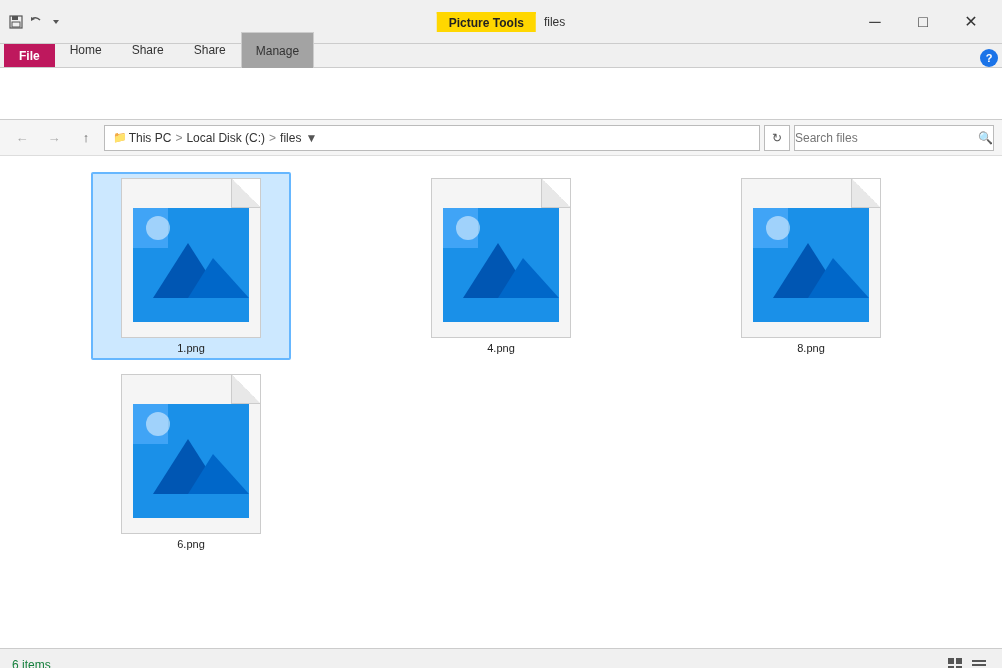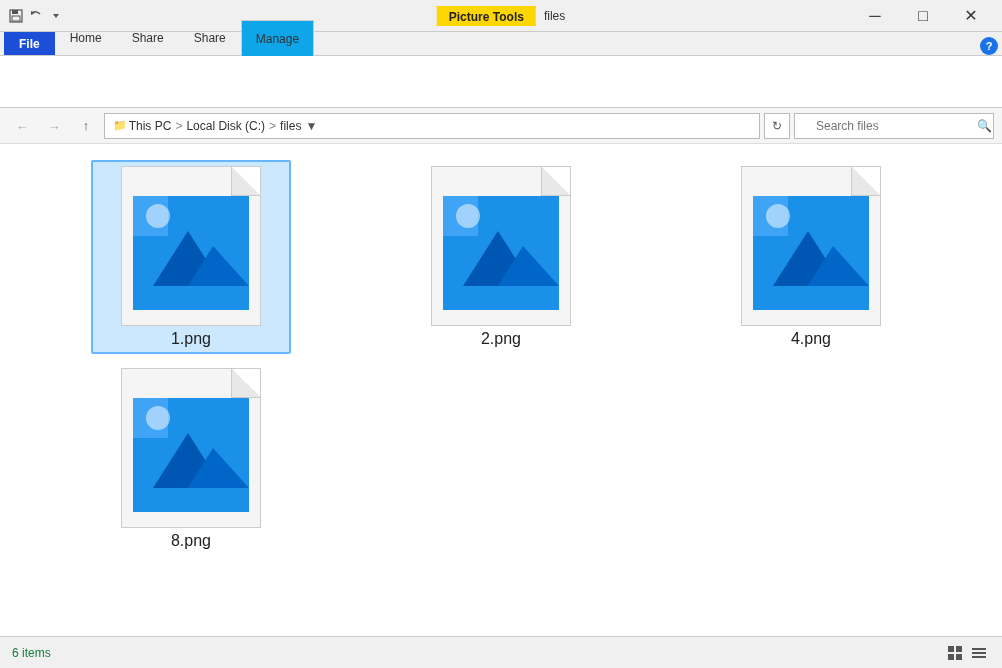--- a/index.html
+++ b/index.html
@@ -2,21 +2,21 @@
 <html><head>
   <meta charset="utf-8">
   <style>
     * { margin: 0; padding: 0; box-sizing: border-box; }
     body { font-family: 'Segoe UI', Arial, sans-serif; font-size: 12px; background: #fff; width: 1002px; height: 668px; overflow: hidden; user-select: none; }
 
     
     .title-bar {
       display: flex;
       align-items: center;
-      height: 32px;
+      height: 44px;
       background: #f0f0f0;
       border-bottom: 1px solid #ccc;
       padding: 0 8px;
       position: relative;
     }
     .title-bar-left {
       display: flex;
       align-items: center;
       gap: 4px;
     }
@@ -70,28 +70,28 @@
       font-size: 12px;
       cursor: pointer;
       color: #333;
       background: #f0f0f0;
       border: 1px solid transparent;
       border-bottom: none;
       height: 36px;
       display: flex; align-items: center;
     }
     .ribbon-tab.active {
-      background: #0ea5e9;
+      background: #a3a3a3;
       border-color: #ccc;
       border-bottom: none;
       position: relative;
       bottom: -1px;
     }
     .ribbon-tab.file {
-      background: #1d4ed8;
+      background: #be185d;
       color: #fff;
       font-weight: bold;
       padding: 6px 14px;
       height: 24px;
     }
     .ribbon-content {
       background: #fff;
       height: 52px;
       border-bottom: 1px solid #ccc;
       display: flex;
@@ -144,21 +144,21 @@
       border: 1px solid #bbb;
       background: #fff;
     }
     .search-box {
       width: 200px;
       height: 26px;
       border: 1px solid #bbb;
       background: #fff;
       display: flex;
       align-items: center;
-      padding: 0 21px;
+      padding: 0 0;
       gap: 6px;
     }
     .search-input {
       border: none;
       outline: none;
       font-size: 12px;
       color: #999;
       background: transparent;
       flex: 1;
     }
@@ -241,21 +241,21 @@
       display: flex;
       align-items: center;
       justify-content: center;
     }
     
     .img-icon-svg {
       width: 100%;
       height: 100%;
     }
     .file-name {
-      font-size: 16px;
+      font-size: 11px;
       color: #222;
       margin-top: 4px;
       text-align: center;
     }
 
     
     .status-bar {
       height: 32px;
       background: #f0f0f0;
       border-top: 1px solid #ccc;
@@ -367,35 +367,20 @@
             <polygon points="20,90 55,35 90,90" fill="#0056b3"></polygon>
             <polygon points="55,90 80,50 116,90" fill="#0067c9"></polygon>
             <rect x="0" y="0" width="35" height="40" fill="#5ab3ff" opacity="0.6"></rect>
             <circle cx="25" cy="20" r="12" fill="#ffffff" opacity="0.5"></circle>
           </svg>
         </div>
       </div>
       <span class="file-name">1.png</span>
     </div>
 
-    <div class="file-item">
-      <div class="file-icon">
-        <div class="doc-page"></div>
-        <div class="img-icon-container">
-          <svg class="img-icon-svg" viewBox="0 0 116 114" xmlns="http://www.w3.org/2000/svg">
-            <rect x="0" y="0" width="116" height="114" fill="#1a90e8"></rect>
-            <polygon points="20,90 55,35 90,90" fill="#0056b3"></polygon>
-            <polygon points="55,90 80,50 116,90" fill="#0067c9"></polygon>
-            <rect x="0" y="0" width="35" height="40" fill="#5ab3ff" opacity="0.6"></rect>
-            <circle cx="25" cy="20" r="12" fill="#ffffff" opacity="0.5"></circle>
-          </svg>
-        </div>
-      </div>
-      <span class="file-name">2.png</span>
-    </div>
 
 
     <div class="file-item">
       <div class="file-icon">
         <div class="doc-page"></div>
         <div class="img-icon-container">
           <svg class="img-icon-svg" viewBox="0 0 116 114" xmlns="http://www.w3.org/2000/svg">
             <rect x="0" y="0" width="116" height="114" fill="#1a90e8"></rect>
             <polygon points="20,90 55,35 90,90" fill="#0056b3"></polygon>
             <polygon points="55,90 80,50 116,90" fill="#0067c9"></polygon>
@@ -416,20 +401,35 @@
             <polygon points="20,90 55,35 90,90" fill="#0056b3"></polygon>
             <polygon points="55,90 80,50 116,90" fill="#0067c9"></polygon>
             <rect x="0" y="0" width="35" height="40" fill="#5ab3ff" opacity="0.6"></rect>
             <circle cx="25" cy="20" r="12" fill="#ffffff" opacity="0.5"></circle>
           </svg>
         </div>
       </div>
       <span class="file-name">8.png</span>
     </div>
 
+    <div class="file-item">
+      <div class="file-icon">
+        <div class="doc-page"></div>
+        <div class="img-icon-container">
+          <svg class="img-icon-svg" viewBox="0 0 116 114" xmlns="http://www.w3.org/2000/svg">
+            <rect x="0" y="0" width="116" height="114" fill="#1a90e8"></rect>
+            <polygon points="20,90 55,35 90,90" fill="#0056b3"></polygon>
+            <polygon points="55,90 80,50 116,90" fill="#0067c9"></polygon>
+            <rect x="0" y="0" width="35" height="40" fill="#5ab3ff" opacity="0.6"></rect>
+            <circle cx="25" cy="20" r="12" fill="#ffffff" opacity="0.5"></circle>
+          </svg>
+        </div>
+      </div>
+      <span class="file-name">6.png</span>
+    </div>
 
   </div>
 </div>
 
 <div class="status-bar">
   <span class="status-text">6 items</span>
   <div class="view-buttons">
     <div class="view-btn">
       <svg width="16" height="16" viewBox="0 0 16 16">
           <rect x="1" y="1" width="6" height="6" fill="#555"></rect>

